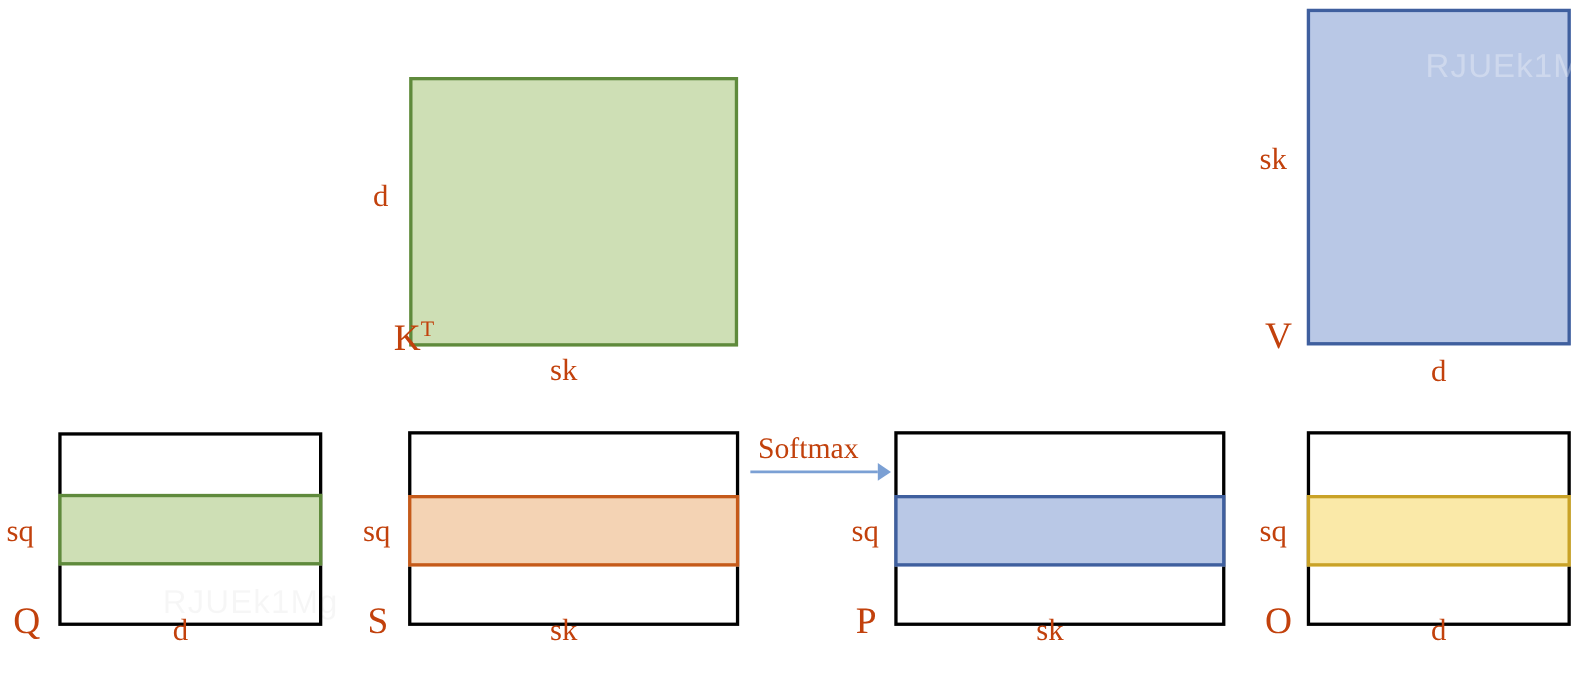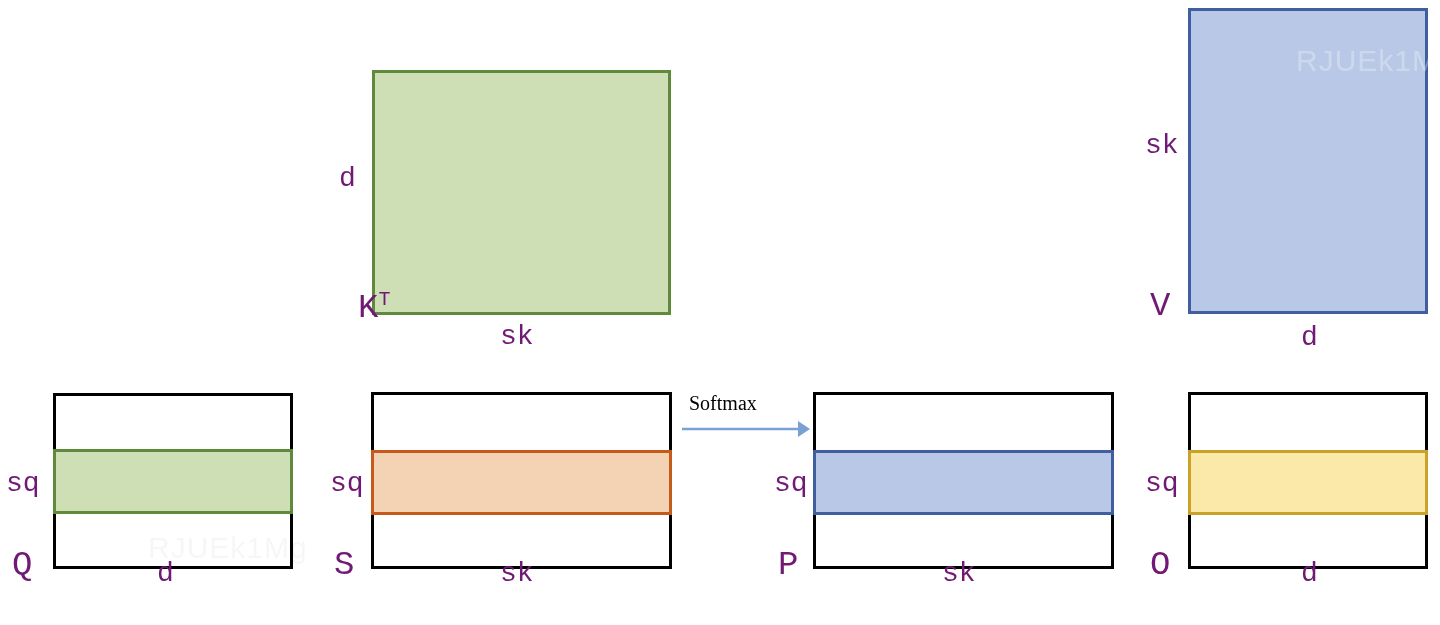--- a/index.html
+++ b/index.html
@@ -30,40 +30,40 @@
   .row-band {
     position: absolute;
     box-sizing: border-box;
     border-width: 3px;
     border-style: solid;
     left: -3px;
     right: -3px;
   }
   .label {
     position: absolute;
-    color: #701a75;
-    font-family: Liberation Mono, monospace;
+    color: #c2410c;
+    font-family: Liberation Serif, serif;
     line-height: 1;
     white-space: nowrap;
   }
   .label-name {
     font-size: 34px;
   }
   .label-dim {
     font-size: 28px;
   }
   .label-sup {
     font-size: 20px;
     vertical-align: super;
     line-height: 0;
   }
   .softmax-label {
     position: absolute;
-    font-size: 20px;
-    color: #000000;
+    font-size: 27px;
+    color: #c2410c;
     white-space: nowrap;
     font-family: "Liberation Serif", "DejaVu Serif", serif;
   }
   .arrow-wrap {
     position: absolute;
   }
   .watermark {
     position: absolute;
     font-family: "Liberation Sans", sans-serif;
     font-size: 30px;

